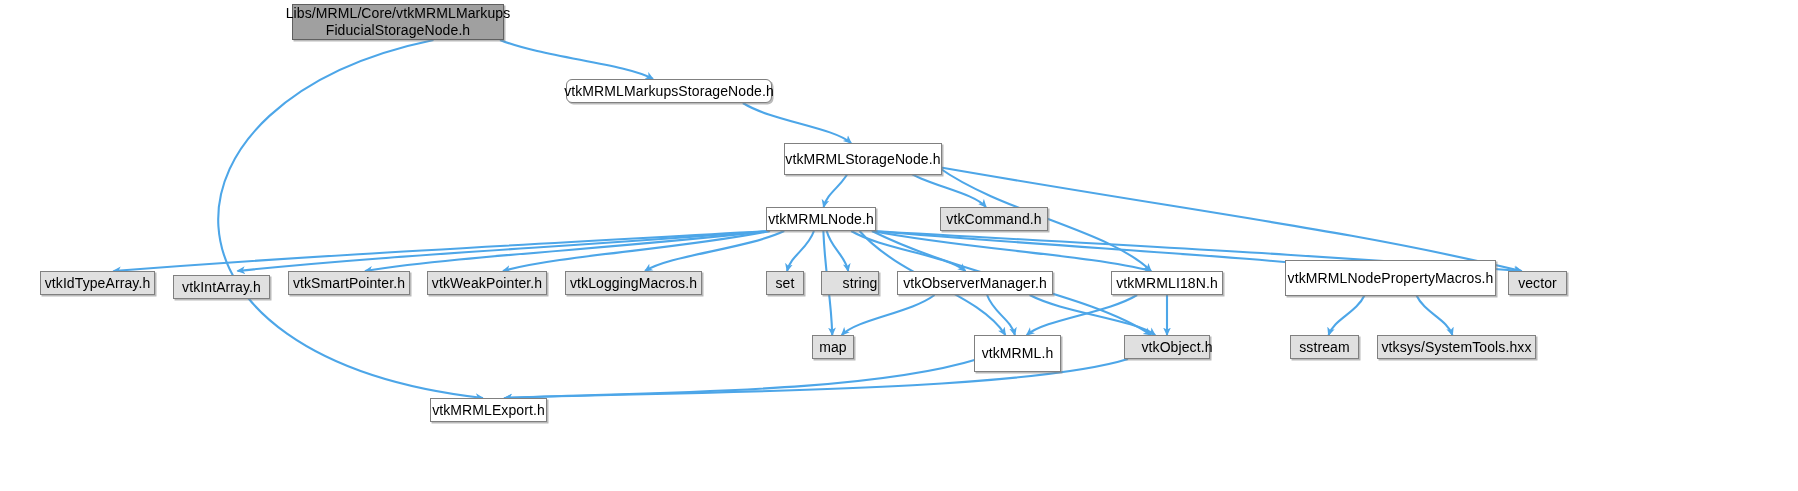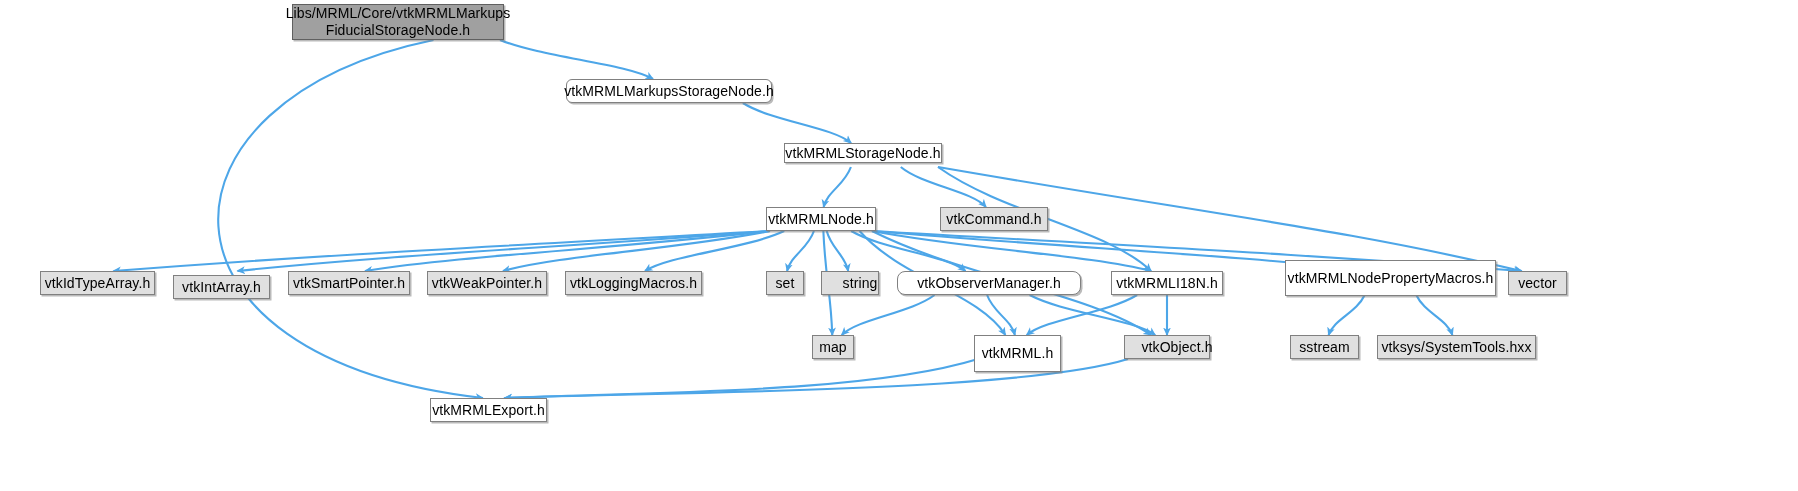--- a/index.html
+++ b/index.html
@@ -81,31 +81,31 @@
         <path d="M1416.2653846153846,295 C1424.7686663276627,313 1446.9113284254809,319 1452.4384615384615,335"></path>
         <path d="M978,359 C868,393 654.5,392 504.5,398"></path>
         <path d="M1128,359 C1018,393 654.5,392 504.5,398"></path>
       </g>
   </svg>
 
   <div id="node-layer">
       <div class="node root two-line" style="left: 292px; top: 4px; width: 212px; height: 36px;">Libs/MRML/Core/vtkMRMLMarkups
 FiducialStorageNode.h</div>
       <div class="node" style="left: 566px; top: 79px; width: 206px; height: 24px; border-radius: 6px;">vtkMRMLMarkupsStorageNode.h</div>
-      <div class="node" style="left: 784px; top: 143px; width: 158px; height: 20px;">vtkMRMLStorageNode.h</div>
+      <div class="node" style="left: 784px; top: 143px; width: 158px; height: 32px;">vtkMRMLStorageNode.h</div>
       <div class="node" style="left: 766px; top: 207px; width: 110px; height: 24px;">vtkMRMLNode.h</div>
       <div class="node sys" style="left: 940px; top: 207px; width: 108px; height: 24px;">vtkCommand.h</div>
       <div class="node sys" style="left: 40px; top: 271px; width: 115px; height: 24px;">vtkIdTypeArray.h</div>
       <div class="node sys" style="left: 173px; top: 275px; width: 97px; height: 24px;">vtkIntArray.h</div>
       <div class="node sys" style="left: 288px; top: 271px; width: 122px; height: 24px;">vtkSmartPointer.h</div>
       <div class="node sys" style="left: 427px; top: 271px; width: 120px; height: 24px;">vtkWeakPointer.h</div>
       <div class="node sys" style="left: 565px; top: 271px; width: 137px; height: 24px;">vtkLoggingMacros.h</div>
       <div class="node sys" style="left: 766px; top: 271px; width: 38px; height: 24px;">set</div>
       <div class="node sys" style="left: 821px; top: 271px; width: 58px; height: 24px; padding-left: 20px;">string</div>
-      <div class="node" style="left: 897px; top: 271px; width: 184px; height: 24px; border-radius: 8px;">vtkObserverManager.h</div>
+      <div class="node" style="left: 897px; top: 271px; width: 156px; height: 24px;">vtkObserverManager.h</div>
       <div class="node" style="left: 1111px; top: 271px; width: 112px; height: 24px;">vtkMRMLI18N.h</div>
       <div class="node" style="left: 1285px; top: 260px; width: 211px; height: 36px;">vtkMRMLNodePropertyMacros.h</div>
       <div class="node sys" style="left: 1508px; top: 271px; width: 59px; height: 24px;">vector</div>
       <div class="node sys" style="left: 812px; top: 335px; width: 42px; height: 24px;">map</div>
       <div class="node" style="left: 974px; top: 335px; width: 87px; height: 37px;">vtkMRML.h</div>
       <div class="node sys" style="left: 1124px; top: 335px; width: 86px; height: 24px; padding-left: 20px;">vtkObject.h</div>
       <div class="node sys" style="left: 1290px; top: 335px; width: 69px; height: 24px;">sstream</div>
       <div class="node sys" style="left: 1377px; top: 335px; width: 159px; height: 24px;">vtksys/SystemTools.hxx</div>
       <div class="node" style="left: 430px; top: 398px; width: 117px; height: 24px;">vtkMRMLExport.h</div>
     </div>

